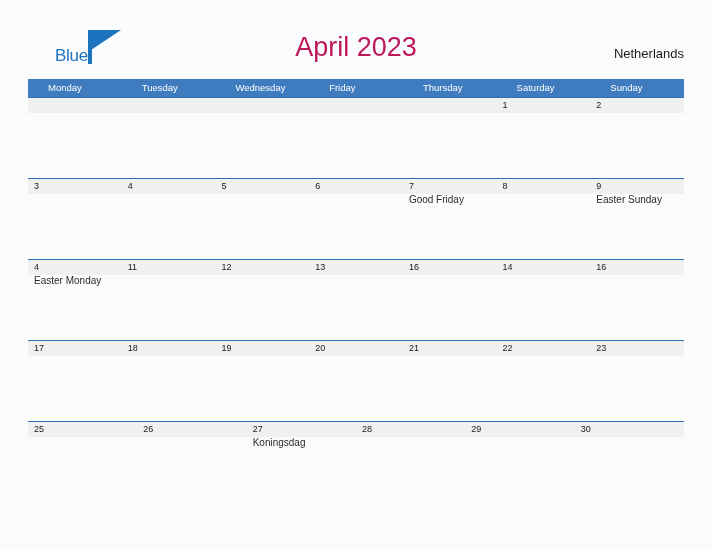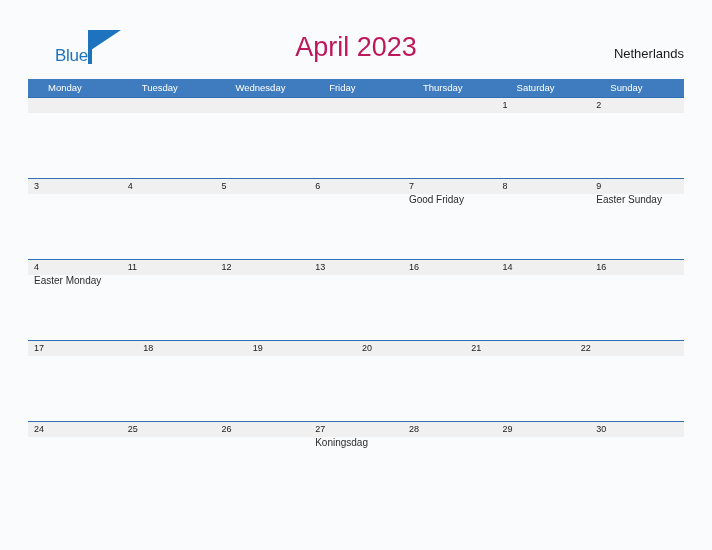--- a/index.html
+++ b/index.html
@@ -304,27 +304,27 @@
           <span class="day-event"></span>
         </div>
       <div class="day-cell">
           <span class="day-num">21</span>
           <span class="day-event"></span>
         </div>
       <div class="day-cell">
           <span class="day-num">22</span>
           <span class="day-event"></span>
         </div>
-    </div>
-
-    <div class="week-row">
-      <div class="day-cell">
-          <span class="day-num">24</span>
-          <span class="day-event"></span>
-        </div>
+      <div class="day-cell">
+          <span class="day-num">23</span>
+          <span class="day-event"></span>
+        </div>
+    </div>
+
+    <div class="week-row">
       <div class="day-cell">
           <span class="day-num">25</span>
           <span class="day-event"></span>
         </div>
       <div class="day-cell">
           <span class="day-num">26</span>
           <span class="day-event"></span>
         </div>
       <div class="day-cell">
           <span class="day-num">27</span>

